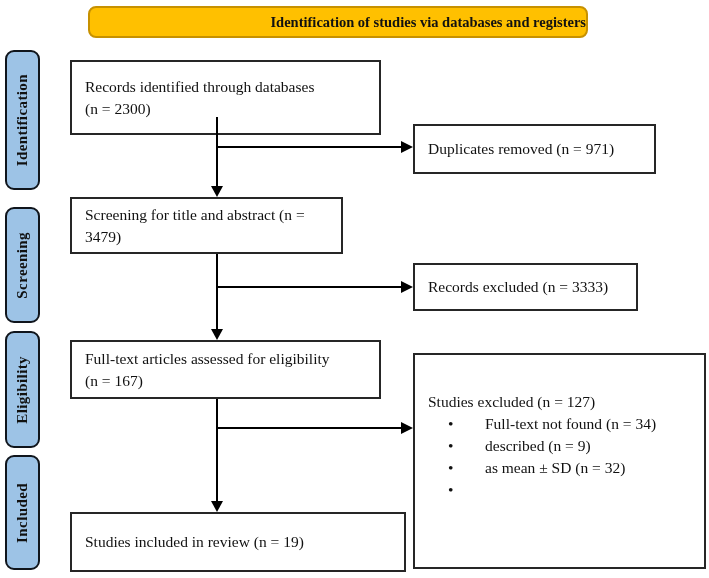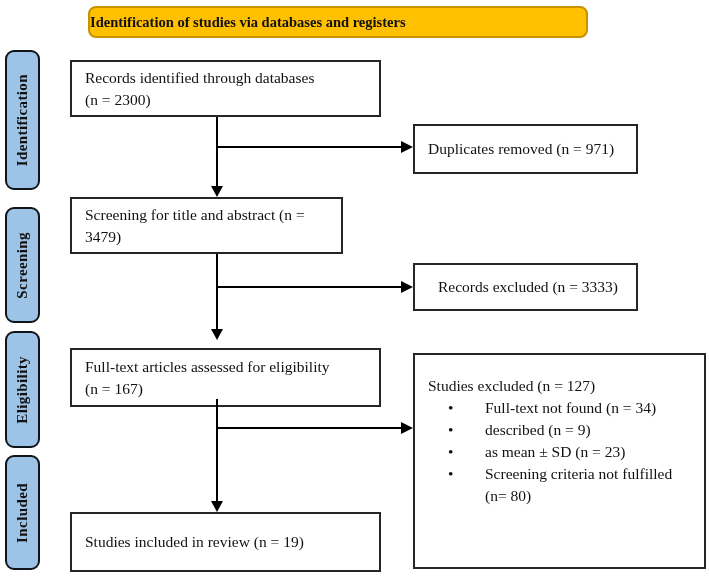--- a/index.html
+++ b/index.html
@@ -5,21 +5,21 @@
   html, body { margin:0; padding:0; background:#ffffff; }
   .canvas {
     position:relative; width:709px; height:578px; background:#ffffff;
     font-family:"Liberation Serif", serif; color:#111; overflow:hidden;
   }
 
   
   .banner {
     position:absolute; left:88px; top:6px; width:500px; height:32px;
     background:#FFC000; border:2px solid #C79100; border-radius:8px;
-    display:flex; align-items:center; justify-content:flex-start;
+    display:flex; align-items:center; justify-content:flex-end;
     font-weight:700; font-size:14.5px; box-sizing:border-box;
   }
 
   
   .stage {
     position:absolute; left:5px; width:35px; background:#9DC3E6;
     border:2px solid #10151c; border-radius:9px; box-sizing:border-box;
     display:flex; align-items:center; justify-content:center;
   }
   .stage .vtxt {
@@ -31,28 +31,28 @@
   #stage-eligibility    { top:331px; height:117px; }
   #stage-included       { top:455px; height:115px; }
 
   
   .fbox {
     position:absolute; background:#ffffff; border:2px solid #262626;
     box-sizing:border-box; font-size:15.5px; line-height:22px;
     display:flex; flex-direction:column; justify-content:center;
     padding:4px 8px 4px 13px;
   }
-  #box-records          { left:70px;  top:60px;  width:311px; height:57px; }
-  #box-duplicates       { left:413px; top:124px; width:225px; height:50px; }
+  #box-records          { left:70px;  top:60px;  width:311px; height:75px; }
+  #box-duplicates       { left:413px; top:124px; width:243px; height:50px; }
   #box-screening        { left:70px;  top:197px; width:273px; height:57px; }
-  #box-records-excluded { left:413px; top:263px; width:225px; height:48px;text-align:center; }
-  #box-fulltext         { left:70px;  top:340px; width:311px; height:59px;margin-top:8px; }
+  #box-records-excluded { left:413px; top:263px; width:225px; height:48px; }
+  #box-fulltext         { left:70px;  top:340px; width:311px; height:59px; }
   #box-excluded         { left:413px; top:353px; width:293px; height:216px;
-                          justify-content:flex-start; padding-top:20px; }
-  #box-included         { left:70px;  top:512px; width:311px; height:60px; }
+                          justify-content:flex-start; padding-top:36px; }
+  #box-included         { left:70px;  top:512px; width:336px; height:60px; }
 
   .reason { display:flex; }
   .reason .bullet { margin-left:20px; width:37px; flex:none; }
   .reason .rlines { flex:1; }
 
   
   .vline { position:absolute; left:216px; width:2px; background:#000; }
   .hline { position:absolute; left:217px; width:185px; height:2px; background:#000; }
   #v1 { top:117px; height:70px; }
   #v2 { top:254px; height:76px; }
@@ -127,29 +127,25 @@
     </div>
     <div class="reason">
       <span class="bullet">•</span>
       <div class="rlines">
         <div>described (n = 9)</div>
       </div>
     </div>
     <div class="reason">
       <span class="bullet">•</span>
       <div class="rlines">
-        <div>as mean ± SD (n = 23)</div>
+        <div>as mean ± SD (n = 32)</div>
       </div>
     </div>
     <div class="reason">
       <span class="bullet">•</span>
-      <div class="rlines">
-        <div>Screening criteria not fulfilled</div>
-        <div>(n= 80)</div>
-      </div>
     </div>
   </div>
 
   <div class="fbox" id="box-included">
     <div>Studies included in review (n = 19)</div>
   </div>
 
   <div class="vline" id="v1"></div>
   <div class="arr-down" id="a1"></div>
   <div class="hline" id="h1"></div>

